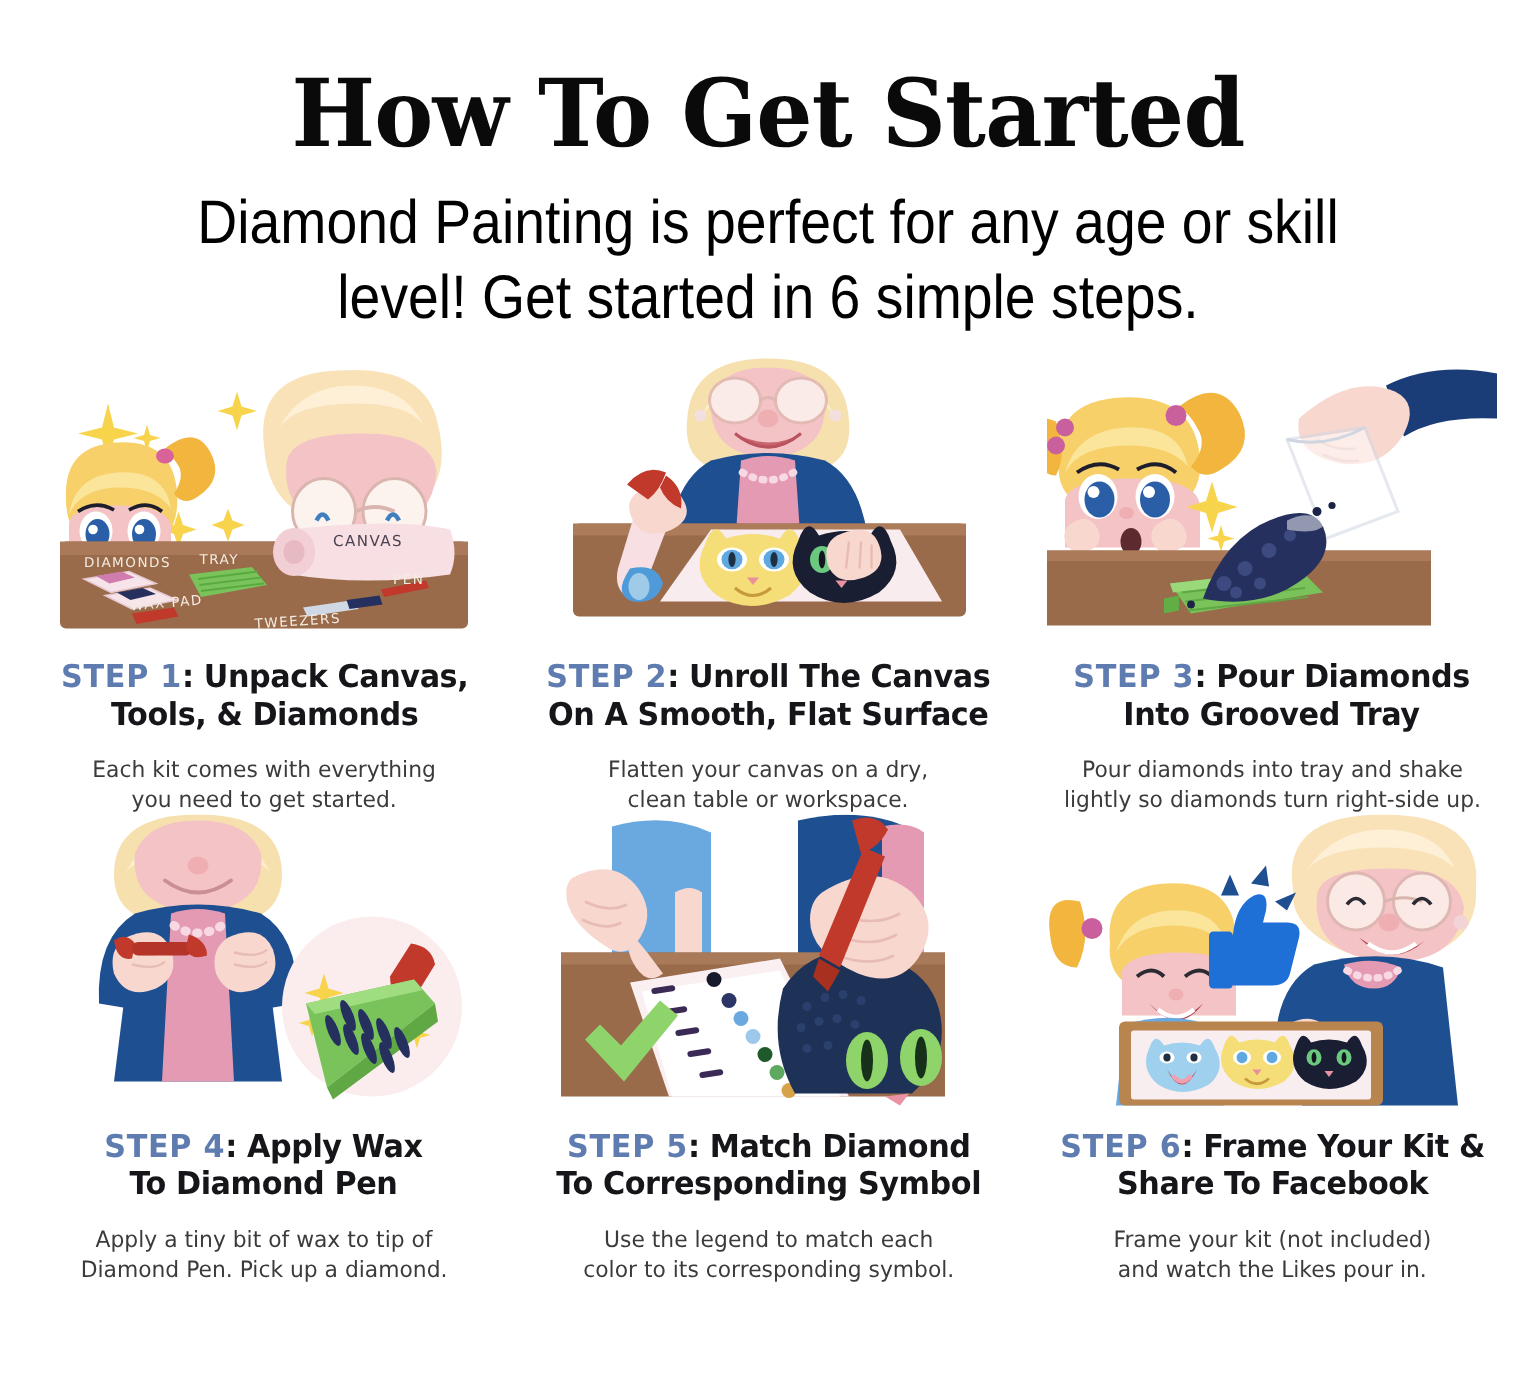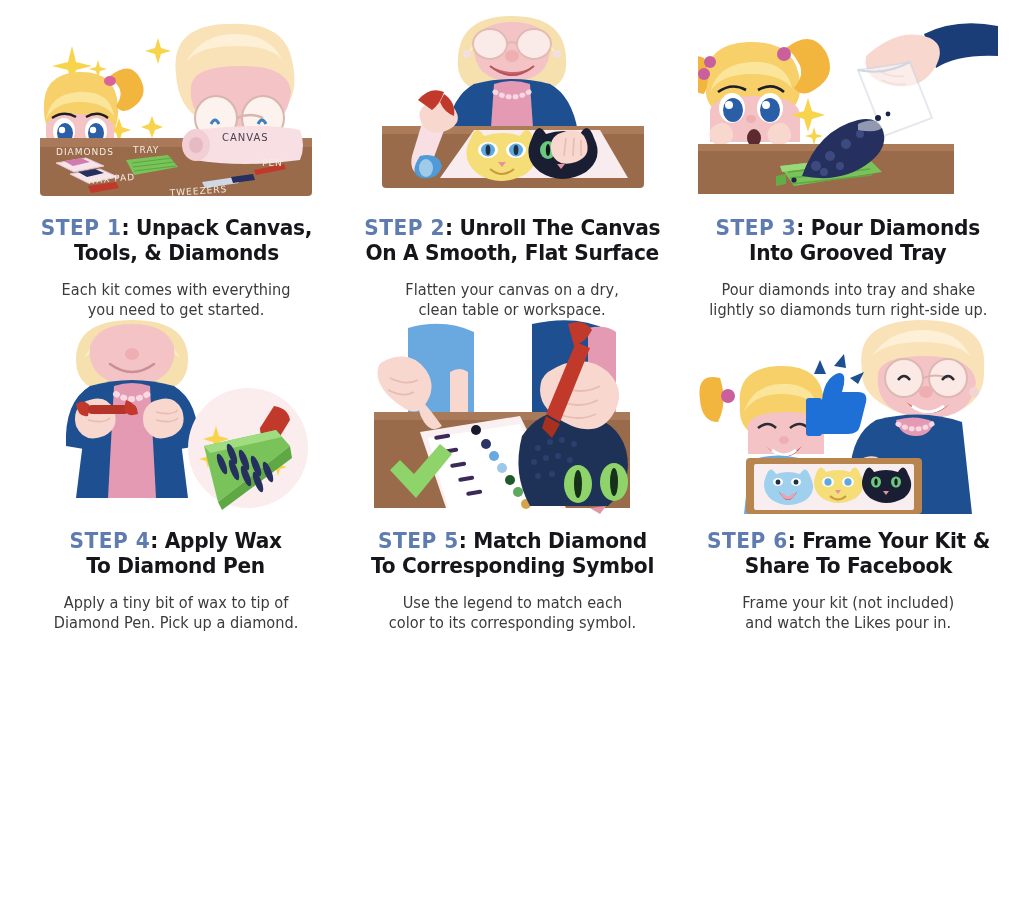--- a/index.html
+++ b/index.html
@@ -85,20 +85,27 @@
     transform:scaleX(0.97);
   }
   .row2 .art{height:195px;}
   .row2 .step-title{margin-top:14px;}
 </style>
 </head>
 <body>
 
 <div class="page">
 
+  <div class="header">
+    <h1 class="title">How To Get Started</h1>
+    <div class="subtitle">
+      <div>Diamond Painting is perfect for any age or skill</div>
+      <div>level! Get started in 6 simple steps.</div>
+    </div>
+  </div>
 
   <div class="grid">
 
     <div class="cell">
       <div class="art">
         <svg width="300" height="190" viewBox="0 0 300 190">
 
           <g fill="#f7d44c">
             <path d="M46 32 L50 48 L66 52 L50 56 L46 72 L42 56 L26 52 L42 48 Z"></path>
             <path d="M72 46 L74 53 L81 55 L74 57 L72 64 L70 57 L63 55 L70 53 Z"></path>

